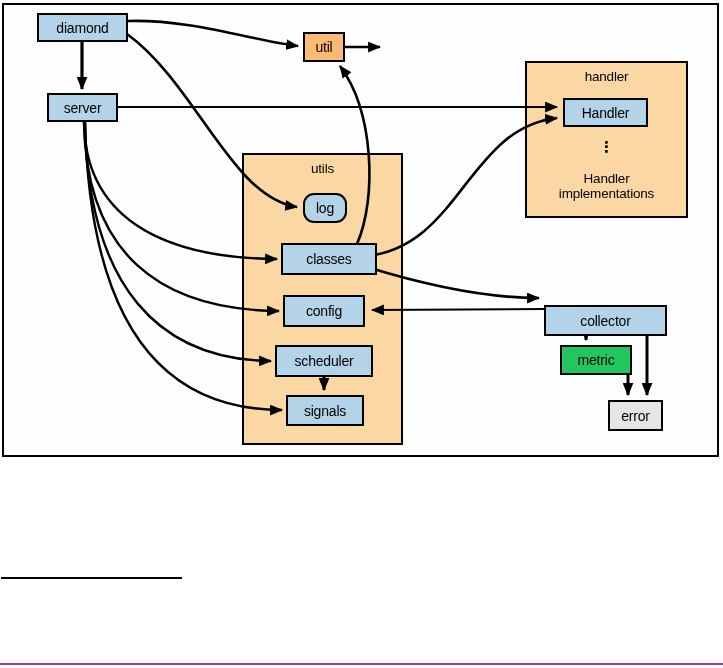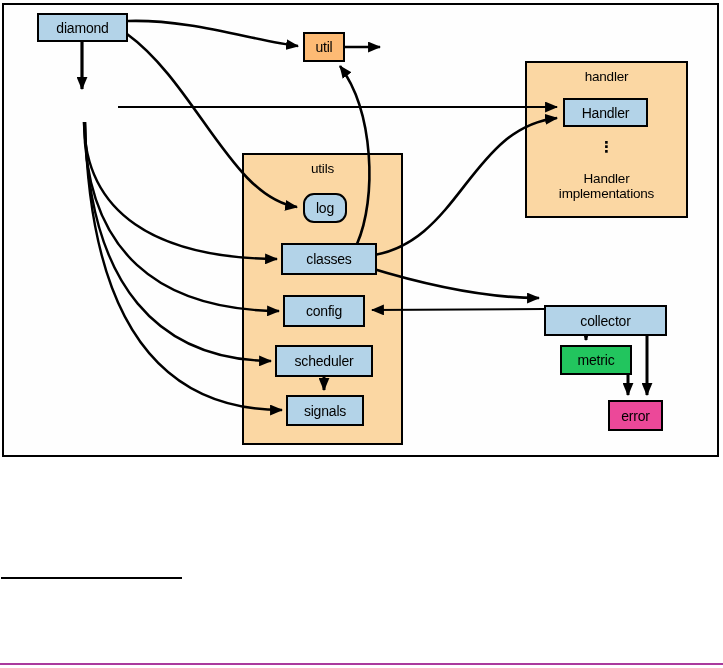--- a/index.html
+++ b/index.html
@@ -125,20 +125,23 @@
       <path fill="none" stroke="#000000" stroke-width="3" marker-end="url(#ah)" d="M 324,377 L 324,390"></path>
       <path fill="none" stroke="#000000" stroke-width="2.6" marker-end="url(#ah)" d="M 367,267 C 435,288 495,298 539,298"></path>
       <path fill="none" stroke="#000000" stroke-width="2.1" marker-end="url(#ah)" d="M 544,309 L 372,310"></path>
       <path fill="none" stroke="#000000" stroke-width="3" marker-end="url(#ah)" d="M 586,320 L 586,340"></path>
       <path fill="none" stroke="#000000" stroke-width="3" marker-end="url(#ah)" d="M 647,320 L 647,395"></path>
       <path fill="none" stroke="#000000" stroke-width="3" marker-end="url(#ah)" d="M 628,375 L 628,395"></path>
     </svg>
     <div class="node" style="left: 37px; top: 13px; width: 91px; height: 29px; background: rgb(179, 211, 232); border-color: rgb(0, 0, 0);">
       <span>diamond</span>
     </div>
+    <div class="node" style="left: 47px; top: 93px; width: 71px; height: 29px; background: rgb(179, 211, 232); border-color: rgb(0, 0, 0);">
+      <span>server</span>
+    </div>
     <div class="node" style="left: 303px; top: 32px; width: 42px; height: 30px; background: #fdba74; border-color: rgb(0, 0, 0);">
       <span>util</span>
     </div>
     <div class="node" style="left: 563px; top: 98px; width: 85px; height: 29px; background: rgb(179, 211, 232); border-color: rgb(0, 0, 0);">
       <span>Handler</span>
     </div>
     <div class="node" style="left: 303px; top: 193px; width: 44px; height: 30px; background: rgb(179, 211, 232); border-color: rgb(0, 0, 0); border-radius: 11px;">
       <span>log</span>
     </div>
     <div class="node" style="left: 281px; top: 243px; width: 96px; height: 32px; background: rgb(179, 211, 232); border-color: rgb(0, 0, 0);">
@@ -152,16 +155,16 @@
     </div>
     <div class="node" style="left: 286px; top: 395px; width: 78px; height: 31px; background: rgb(179, 211, 232); border-color: rgb(0, 0, 0);">
       <span>signals</span>
     </div>
     <div class="node" style="left: 544px; top: 305px; width: 123px; height: 31px; background: rgb(179, 211, 232); border-color: rgb(0, 0, 0);">
       <span>collector</span>
     </div>
     <div class="node" style="left: 560px; top: 345px; width: 72px; height: 30px; background: #22c55e; border-color: rgb(0, 0, 0);">
       <span>metric</span>
     </div>
-    <div class="node" style="left: 608px; top: 400px; width: 55px; height: 31px; background: #ec4899; border-color: rgb(0, 0, 0);">
+    <div class="node" style="left: 608px; top: 400px; width: 55px; height: 31px; background: #e5e5e5; border-color: rgb(0, 0, 0);">
       <span>error</span>
     </div>
   </div>
 
 </body></html>

